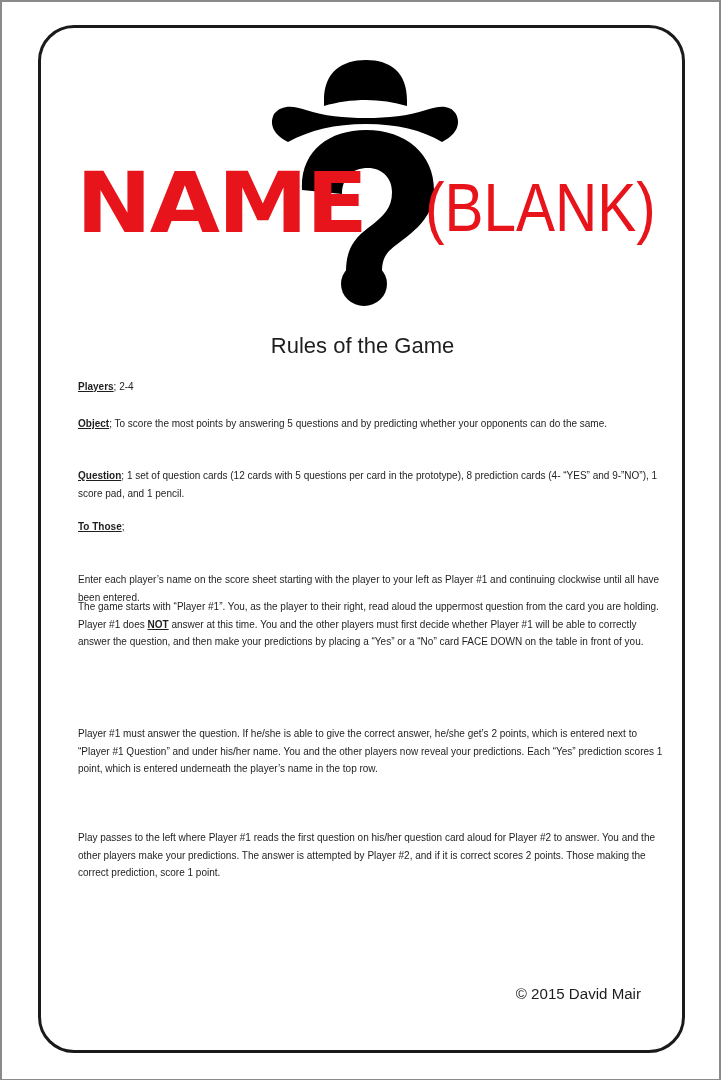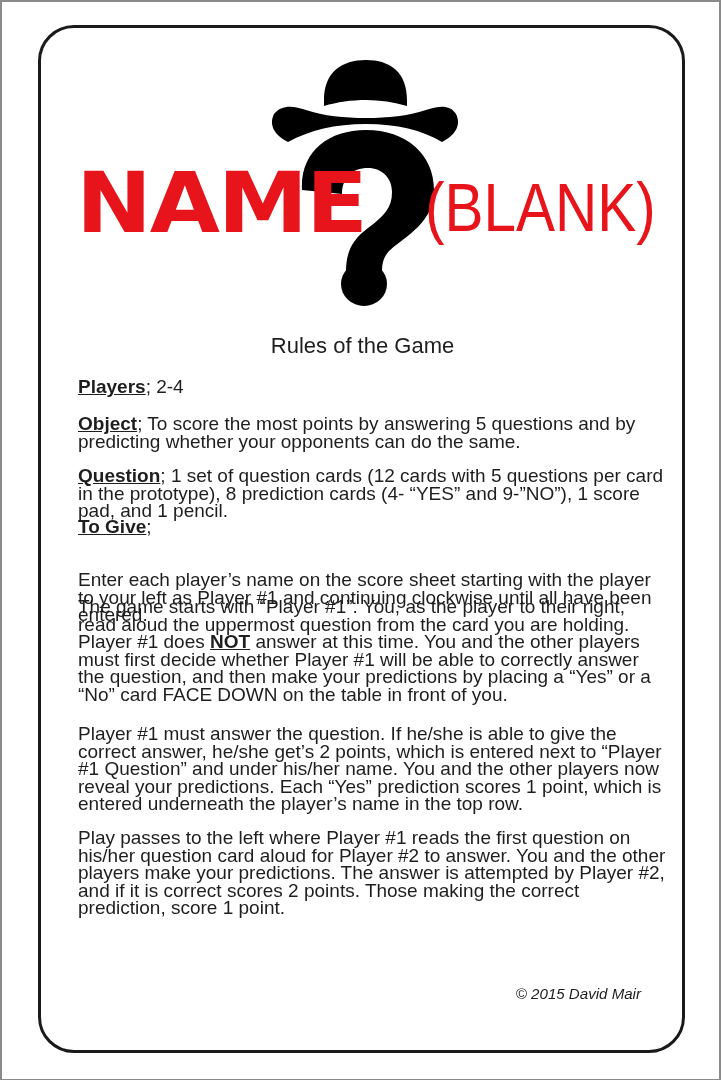--- a/index.html
+++ b/index.html
@@ -22,25 +22,25 @@
   .blank-word {
     position:absolute; left:423px; top:160px; height:90px;
     font-family:"Liberation Sans", sans-serif; font-size:68px; color:#e8141b; line-height:90px;
     transform:scaleX(0.86); transform-origin:left top;
   }
   .title {
     position:absolute; left:0; width:721px; top:331px; text-align:center;
     font-size:22px; color:#1e1e1e;
   }
   .body-text {
-    position:absolute; left:76px; width:590px; font-size:19px; line-height:17.6px; color:#1e1e1e;
+    position:absolute; left:76px; width:590px; font-size:10px; line-height:17.6px; color:#1e1e1e;
   }
   .body-text p { margin:0; }
   .hd { font-weight:bold; text-decoration:underline; }
-  .copyright { position:absolute; right:78px; top:983px; font-size:15.1px; color:#1e1e1e;font-style:italic; }
+  .copyright { position:absolute; right:78px; top:983px; font-size:15.1px; color:#1e1e1e; }
 </style>
 </head>
 <body>
 
 <div class="card"></div>
 
 <div class="logo">
   <svg width="721" height="320" viewBox="0 0 721 320">
 
     <path d="M322 98 C322 70 340 58 364 58 C388 58 405 70 405 98 L405 104 C392 100 378 98 364 98 C350 98 335 100 322 104 Z" fill="#000"></path>
@@ -63,21 +63,21 @@
 
 <div class="body-text" style="top:413px">
   <p><span class="hd">Object</span><span>; To score the most points by answering 5 questions and by predicting whether your opponents can do the same.</span></p>
 </div>
 
 <div class="body-text" style="top:465px">
   <p><span class="hd">Question</span><span>; 1 set of question cards (12 cards with 5 questions per card in the prototype), 8 prediction cards (4- “YES” and 9-”NO”), 1 score pad, and 1 pencil.</span></p>
 </div>
 
 <div class="body-text" style="top:516px">
-  <p><span class="hd">To Give</span><span>;</span></p>
+  <p><span class="hd">To Those</span><span>;</span></p>
 </div>
 
 <div class="body-text" style="top:569px">Enter each player’s name on the score sheet starting with the player to your left as Player #1 and continuing clockwise until all have been entered.</div>
 
 <div class="body-text" style="top:596px">
   <p><span>The game starts with “Player #1”. You, as the player to their right, read aloud the uppermost question from the card you are holding.  Player #1 does </span><span class="hd">NOT</span><span> answer at this time. You and the other players must first decide whether Player #1 will be able to correctly answer the question, and then make your predictions by placing a “Yes” or a “No” card FACE DOWN on the table in front of you.</span></p>
 </div>
 
 <div class="body-text" style="top:723px">Player #1 must answer the question. If he/she is able to give the correct answer, he/she get’s 2 points, which is entered next to “Player #1 Question” and under his/her name. You and the other players now reveal your predictions. Each “Yes” prediction scores 1 point, which is entered underneath the player’s name in the top row.</div>
 

